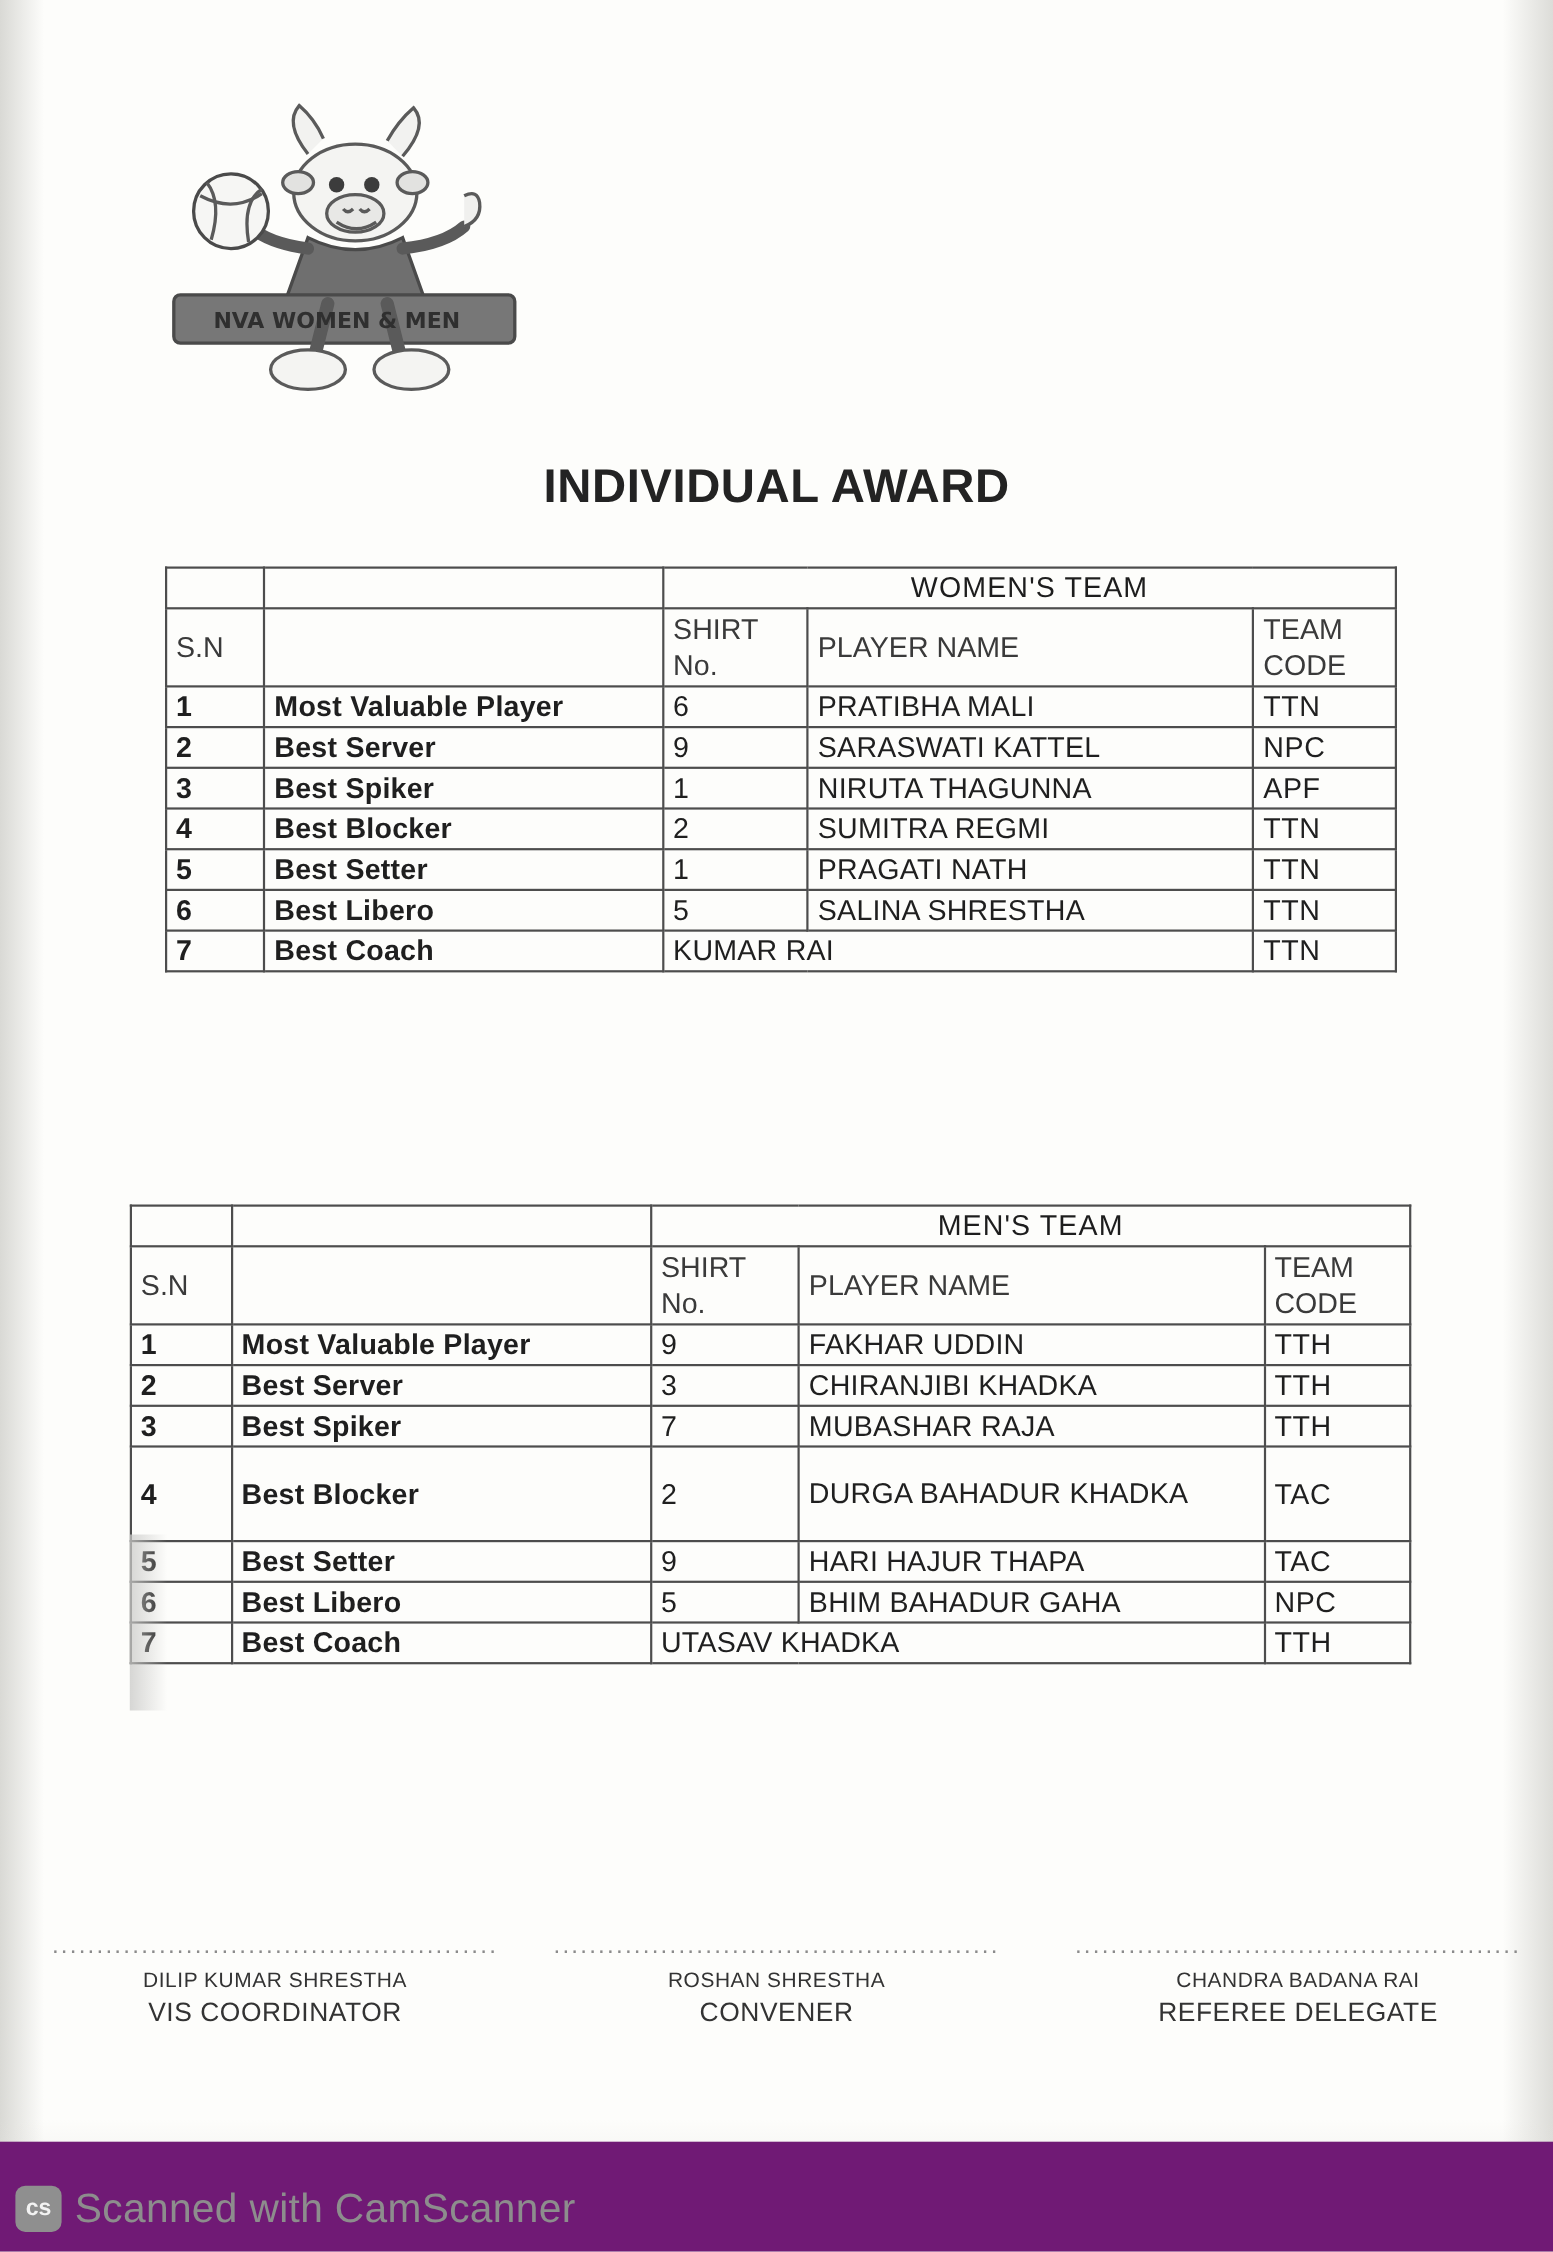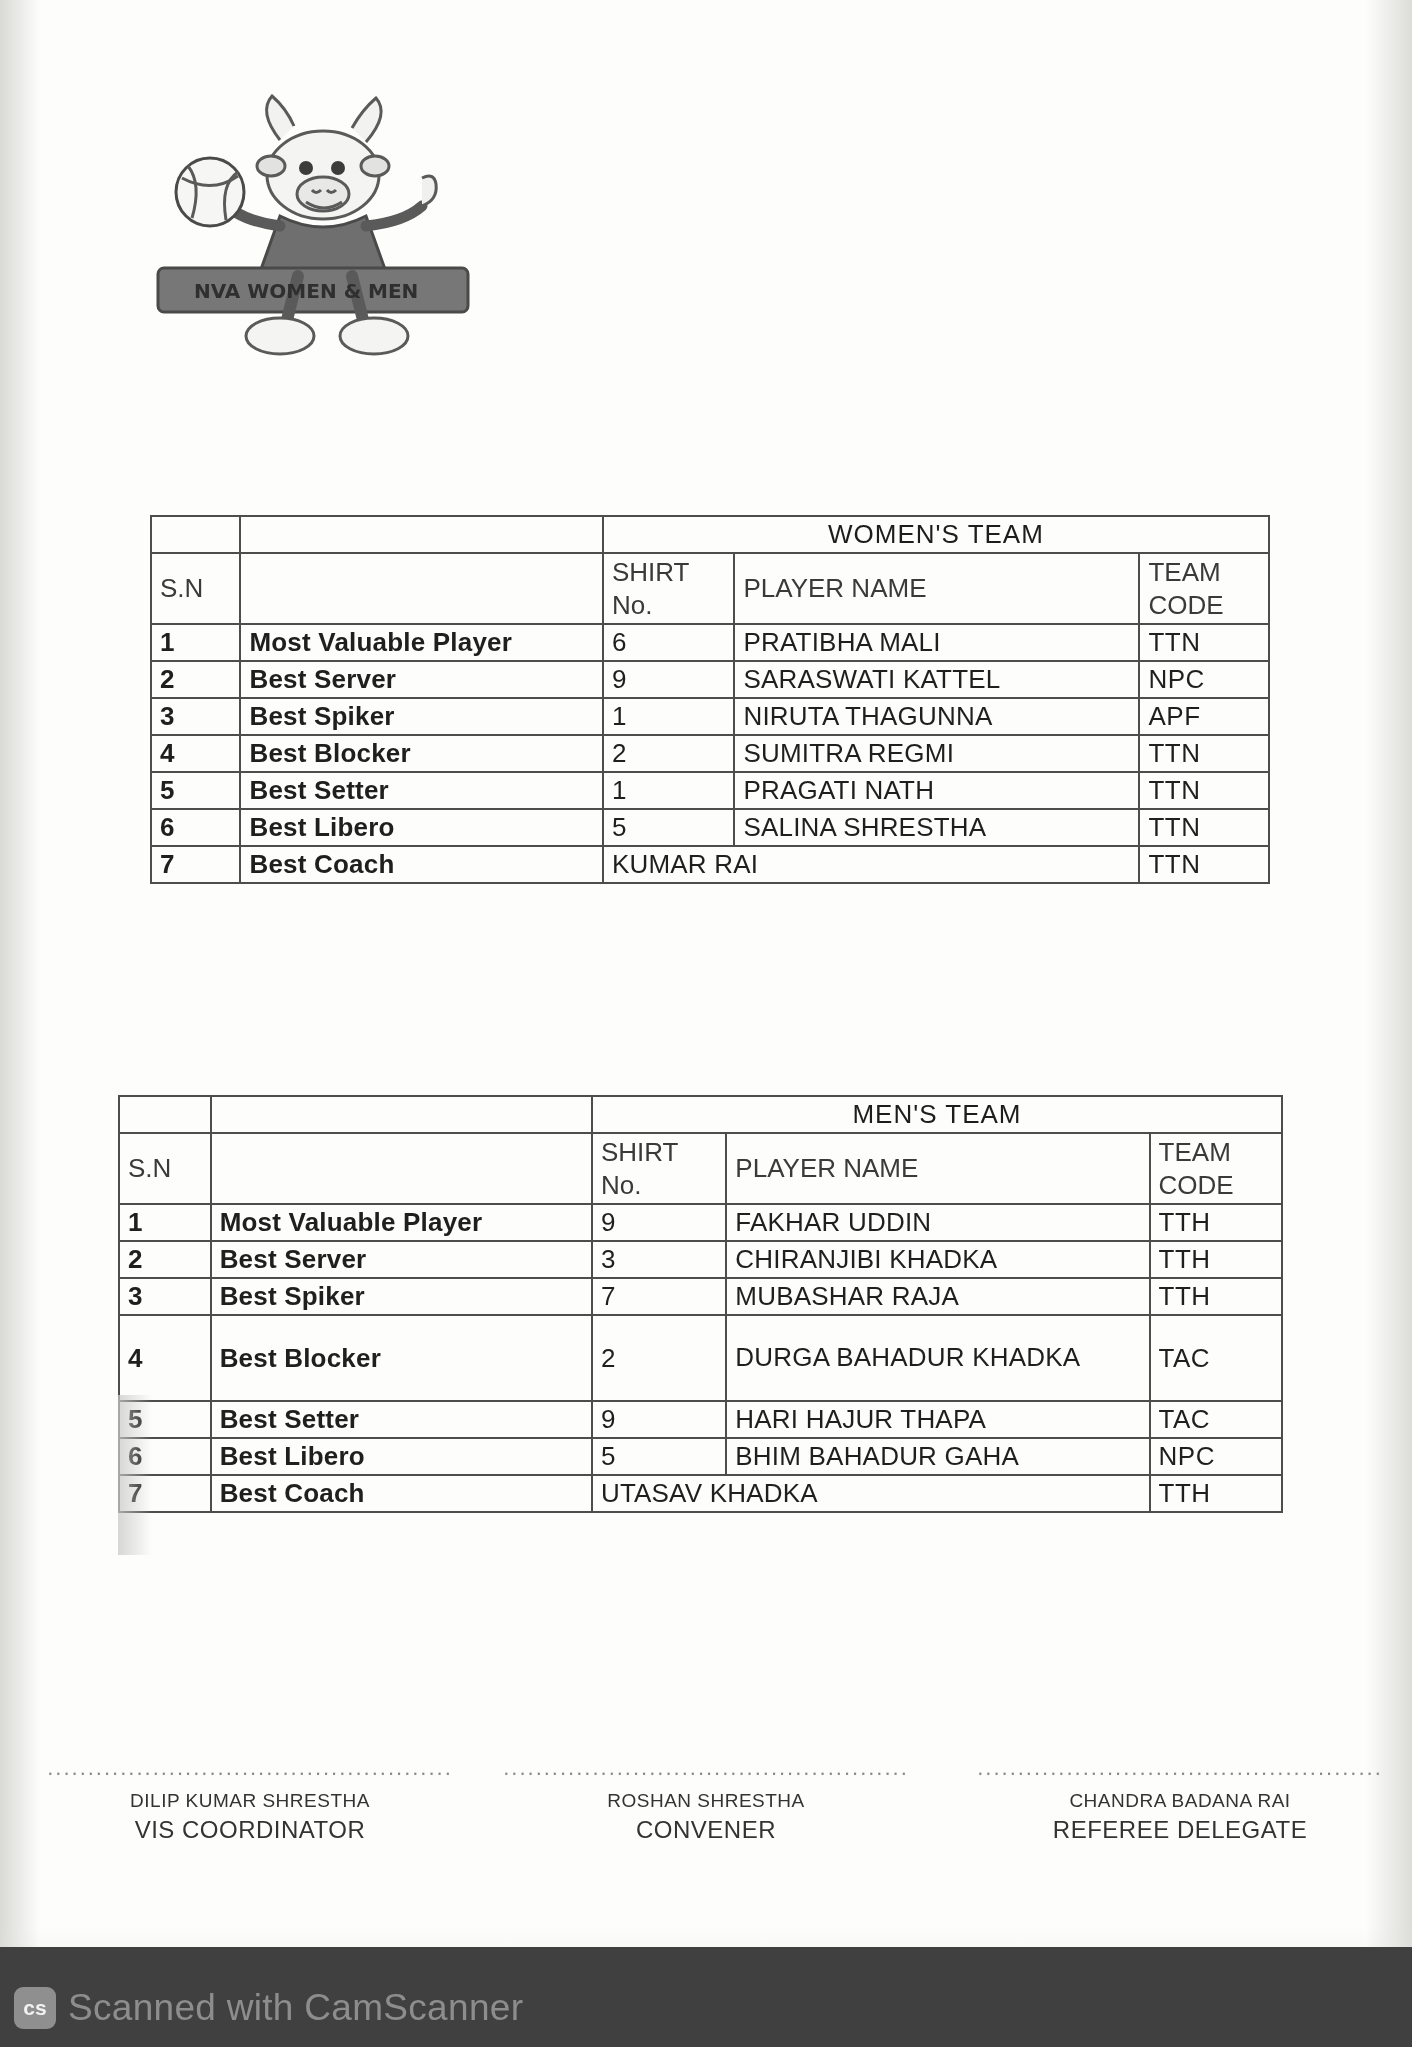--- a/index.html
+++ b/index.html
@@ -227,21 +227,21 @@
     letter-spacing: 0.5px;
     line-height: 1.35;
   }
   .sig.s3 { transform: translateX(18px); }
 
   
   .footer-bar {
     position: absolute;
     left: 0; right: 0; bottom: 0;
     height: 100px;
-    background: #404040;
+    background: #701a75;
     text-align: center;
   }
   .cs-logo {
     position: absolute;
     left: 14px;
     bottom: 18px;
     width: 42px;
     height: 42px;
     border-radius: 9px;
     background: #8f8f8f;
@@ -313,20 +313,21 @@
 
           <ellipse cx="150" cy="256" rx="34" ry="18" fill="#f4f4f2"></ellipse>
           <ellipse cx="244" cy="256" rx="34" ry="18" fill="#f4f4f2"></ellipse>
         </g>
         <text x="64" y="218" font-family="DejaVu Sans" font-size="20" font-weight="bold" fill="#2f2f2f">NVA WOMEN &amp; MEN</text>
       </svg>
     </div>
 
   </div>
 
+  <div class="doc-title">INDIVIDUAL AWARD</div>
 
   <table class="awards t-women">
     <tbody>
         <tr>
       <td class="col-sn" style="border-right:2px solid #4d4d4d;">&nbsp;</td>
       <td class="col-award">&nbsp;</td>
       <td class="section-head" colspan="3">WOMEN'S   TEAM</td>
     </tr>
     <tr>
       <td class="col-sn hd">S.N</td>

